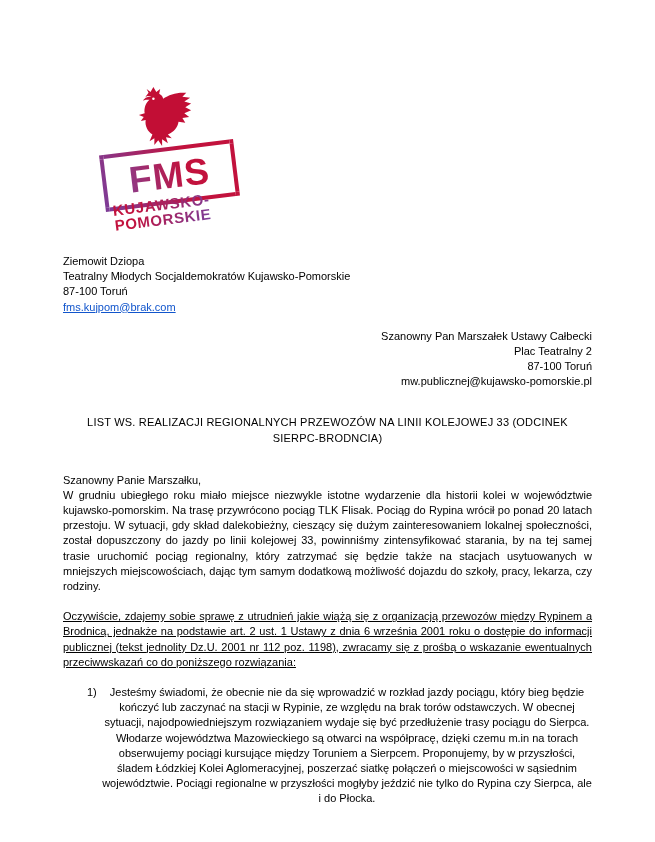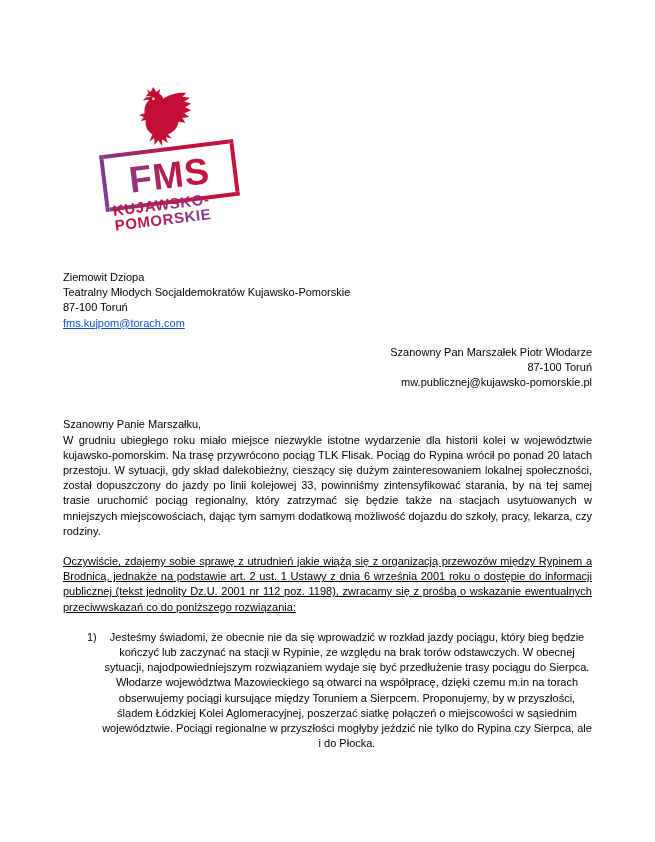--- a/index.html
+++ b/index.html
@@ -37,21 +37,21 @@
       background:linear-gradient(80deg,#8E3A88,#C2123D 70%);
       -webkit-background-clip:text;background-clip:text;color:transparent;
     }
     .fms-caption{
       background:linear-gradient(115deg,#C2123D 25%,#7E3C96 95%);
       -webkit-background-clip:text;background-clip:text;color:transparent;
     }
   }
   
   .content{
-    position:absolute;left:63px;top:16px;width:529px;
+    position:absolute;left:63px;top:0;width:529px;
     font-size:11px;line-height:15.2px;
   }
   .sender{margin-top:254px;}
   .recipient{margin-top:14px;text-align:right;}
   .addr-line{white-space:nowrap;}
   a.email-link{color:#1155CC;text-decoration:underline;cursor:pointer;}
   .subject{
     margin-top:24px;
     text-align:center;
     line-height:16px;
@@ -87,30 +87,32 @@
     </div>
   </div>
 
   <div class="content">
 
     <div class="sender">
       <div class="addr-line">Ziemowit Dziopa</div>
       <div class="addr-line">Teatralny Młodych Socjaldemokratów Kujawsko-Pomorskie</div>
       <div class="addr-line">87-100 Toruń</div>
       <div class="addr-line">
-        <a class="email-link">fms.kujpom@torach.com</a>
+        <a class="email-link">fms.kujpom@brak.com</a>
       </div>
     </div>
 
     <div class="recipient">
-      <div class="addr-line">Szanowny Pan Marszałek Piotr Włodarze</div>
+      <div class="addr-line">Szanowny Pan Marszałek Ustawy Całbecki</div>
+      <div class="addr-line">Plac Teatralny 2</div>
       <div class="addr-line">87-100 Toruń</div>
       <div class="addr-line">mw.publicznej@kujawsko-pomorskie.pl</div>
     </div>
 
+    <div class="subject">LIST WS. REALIZACJI REGIONALNYCH PRZEWOZÓW NA LINII KOLEJOWEJ 33 (ODCINEK SIERPC-BRODNCIA)</div>
 
     <div class="salutation">Szanowny Panie Marszałku,</div>
     <div class="para">W grudniu ubiegłego roku miało miejsce niezwykle istotne wydarzenie dla historii kolei w województwie kujawsko-pomorskim. Na trasę przywrócono pociąg TLK Flisak. Pociąg do Rypina wrócił po ponad 20 latach przestoju. W sytuacji, gdy skład dalekobieżny, cieszący się dużym zainteresowaniem lokalnej społeczności, został dopuszczony do jazdy po linii kolejowej 33, powinniśmy zintensyfikować starania, by na tej samej trasie uruchomić pociąg regionalny, który zatrzymać się będzie także na stacjach usytuowanych w mniejszych miejscowościach, dając tym samym dodatkową możliwość dojazdu do szkoły, pracy, lekarza, czy rodziny.</div>
     <div class="para gap">Oczywiście, zdajemy sobie sprawę z utrudnień jakie wiążą się z organizacją przewozów między Rypinem a Brodnicą, jednakże na podstawie art. 2 ust. 1 Ustawy z dnia 6 września 2001 roku o dostępie do informacji publicznej (tekst jednolity Dz.U. 2001 nr 112 poz. 1198), zwracamy się z prośbą o wskazanie ewentualnych przeciwwskazań co do poniższego rozwiązania:</div>
 
     <div class="list-item">
       <span class="list-marker">1)</span>
       <div class="list-text">Jesteśmy świadomi, że obecnie nie da się wprowadzić w rozkład jazdy pociągu, który bieg będzie kończyć lub zaczynać na stacji w Rypinie, ze względu na brak torów odstawczych. W obecnej sytuacji, najodpowiedniejszym rozwiązaniem wydaje się być przedłużenie trasy pociągu do Sierpca. Włodarze województwa Mazowieckiego są otwarci na współpracę, dzięki czemu m.in na torach obserwujemy pociągi kursujące między Toruniem a Sierpcem. Proponujemy, by w przyszłości, śladem Łódzkiej Kolei Aglomeracyjnej, poszerzać siatkę połączeń o miejscowości w sąsiednim województwie. Pociągi regionalne w przyszłości mogłyby jeździć nie tylko do Rypina czy Sierpca, ale i do Płocka.</div>
     </div>
 

